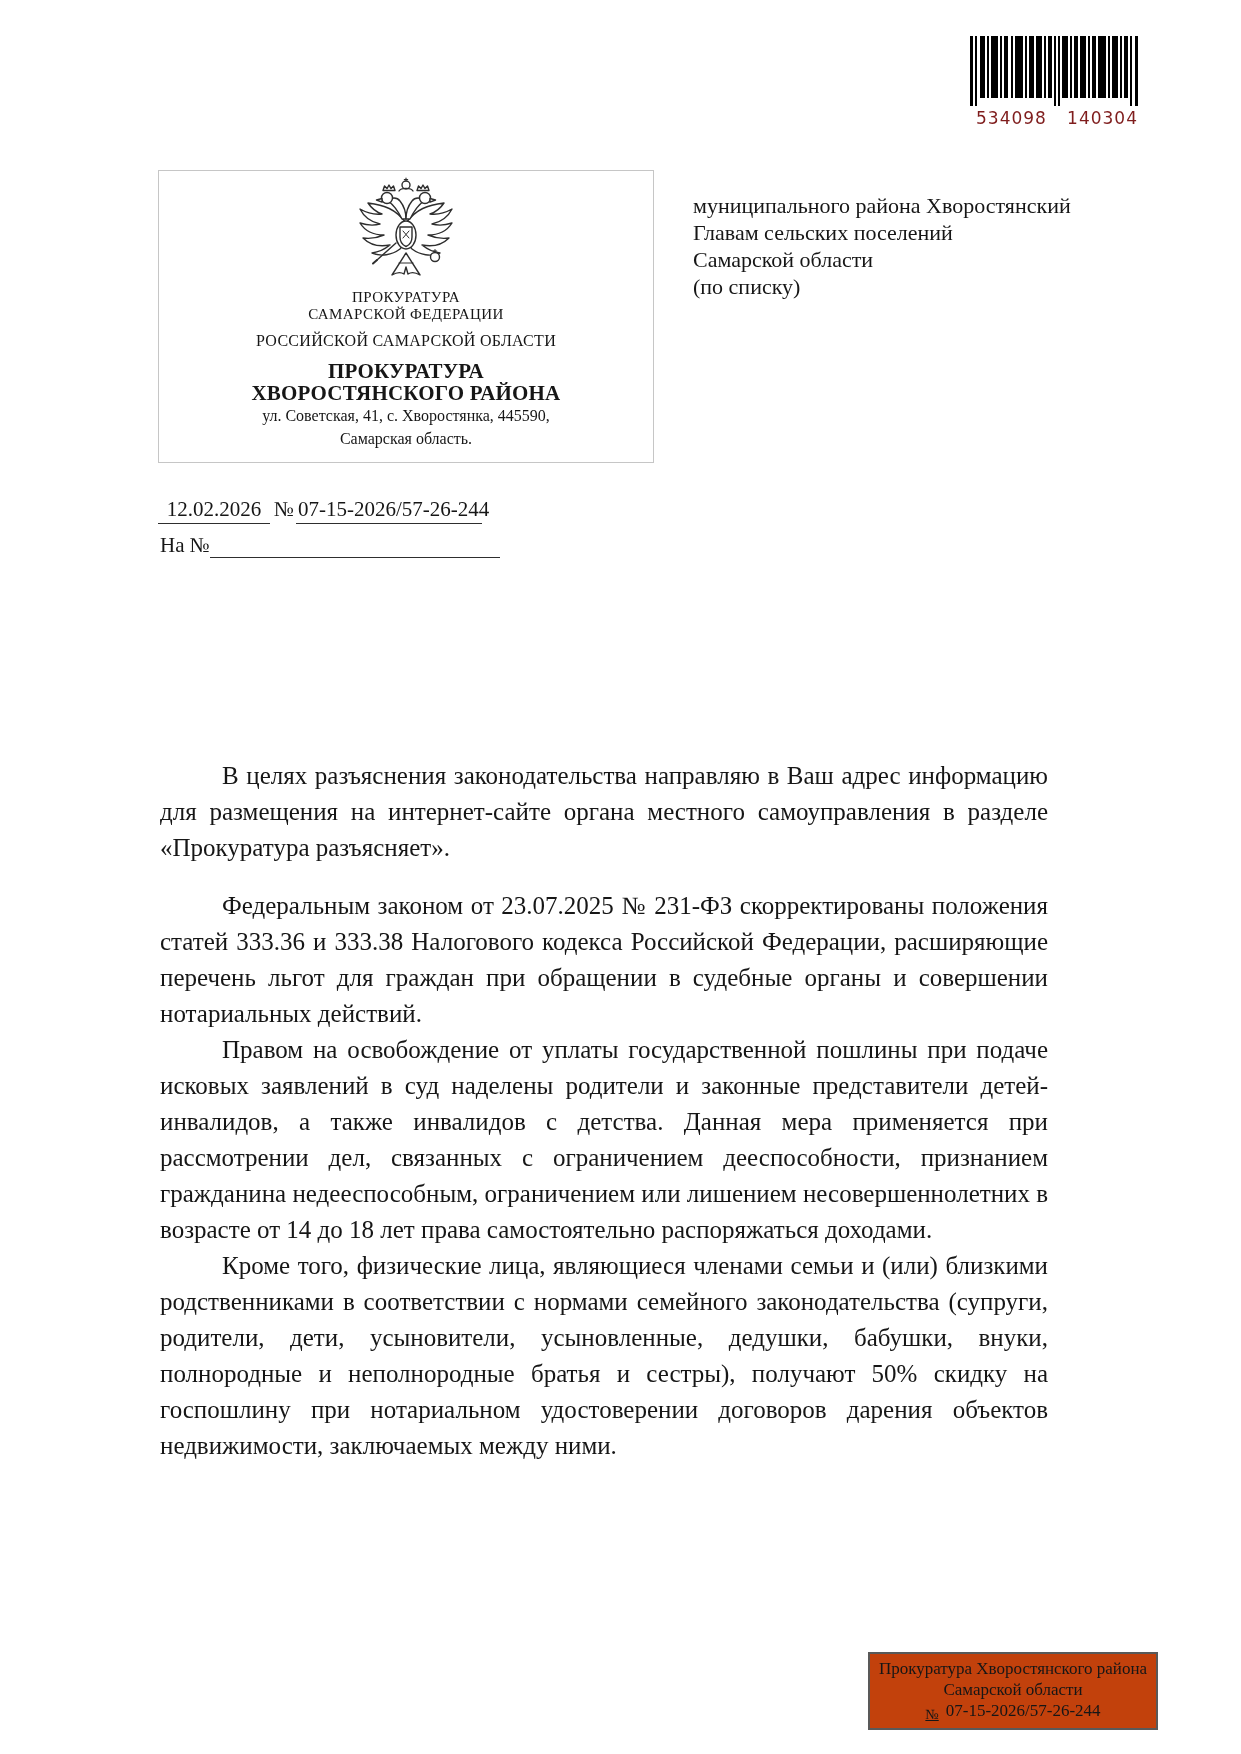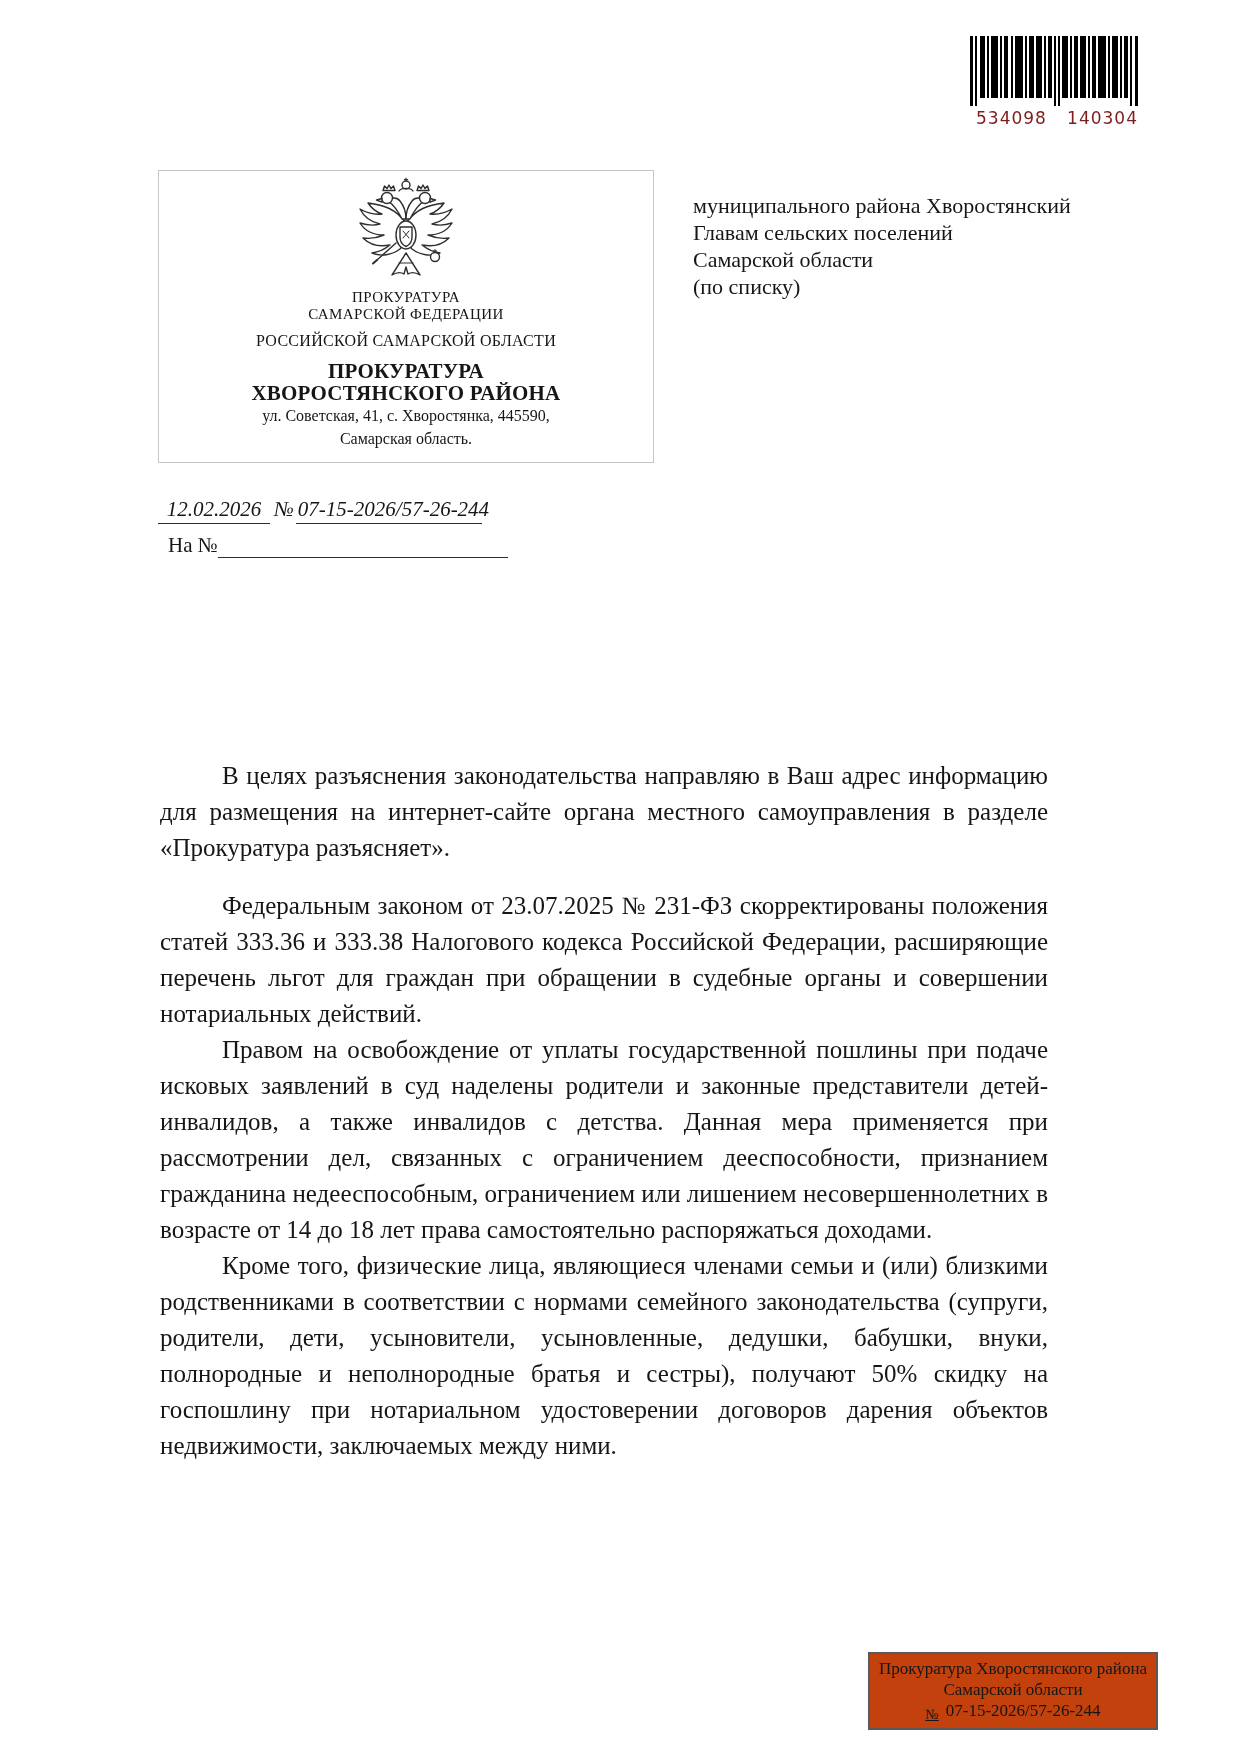--- a/index.html
+++ b/index.html
@@ -36,26 +36,26 @@
   .lh-addr    { font-size: 16px; line-height: 17px; margin-top: 3px; }
   .lh-addr2   { font-size: 16px; line-height: 17px; margin-top: 6px; }
 
   
   .recipient {
     position: absolute; left: 693px; top: 192px; width: 400px;
     font-size: 22px; line-height: 27px;
   }
 
   
-  .ref-line { position: absolute; left: 158px; top: 497px; font-size: 21px; white-space: nowrap; font-style: italic; }
+  .ref-line { position: absolute; left: 158px; top: 497px; font-size: 21px; white-space: nowrap; }
   .seg { display: inline-block; border-bottom: 1px solid #2e2e2e; text-align: center; padding-bottom: 1px; }
   .seg-date { width: 112px; }
   .seg-num  { width: 184px; text-align: left; padding-left: 2px; }
   .nosign { margin: 0 2px 0 4px; }
-  .reply-line { position: absolute; left: 160px; top: 533px; font-size: 21px; white-space: nowrap; margin-left: 8px; }
+  .reply-line { position: absolute; left: 160px; top: 533px; font-size: 21px; white-space: nowrap; }
   .seg-reply { width: 290px; height: 22px; vertical-align: bottom; }
 
   
   .body-text {
     position: absolute; left: 160px; top: 758px; width: 888px;
     font-size: 25px; line-height: 36px;
     text-align: justify;
   }
   .body-text p { margin: 0; text-indent: 62px; }
   .p-first { margin-bottom: 22px !important; }

